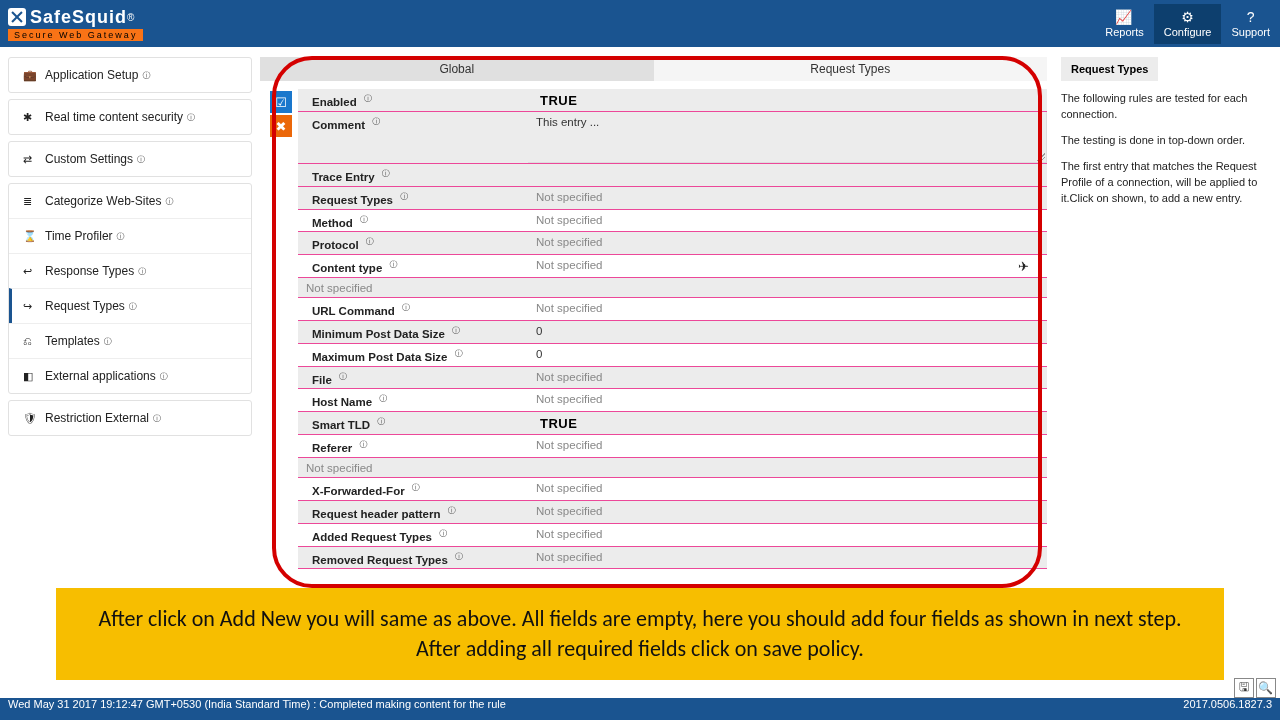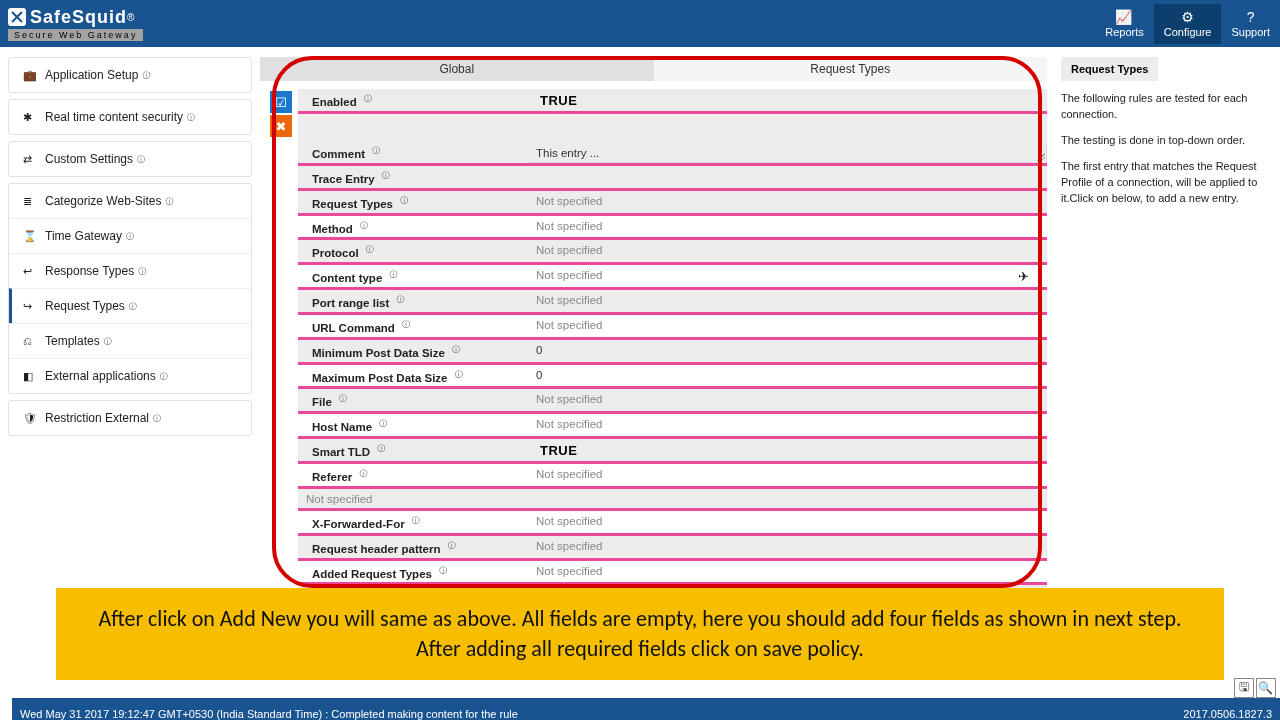--- a/index.html
+++ b/index.html
@@ -7,21 +7,21 @@
 
     
     .header { height: 47px; background: #1a5490; display: flex; align-items: center; padding: 0 0 0 8px; }
     .logo-block { display: flex; flex-direction: column; justify-content: space-between; }
     .logo-main { display: flex; align-items: center; color: #fff; }
     .logo-x { width: 18px; height: 18px; background:#fff; border-radius:3px; margin-right:4px; position:relative; display:inline-block; }
     .logo-x::before,.logo-x::after{content:'';position:absolute;width:14px;height:2px;background:#1a5490;top:8px;left:2px;}
     .logo-x::before{transform:rotate(45deg);} .logo-x::after{transform:rotate(-45deg);}
     .logo-name { font-size: 18px; font-weight: bold; letter-spacing: 1px; }
     .logo-reg { font-size: 10px; vertical-align: top; }
-    .logo-sub { background:#a3a3a3; color:#000; font-size:9px; letter-spacing:2px; padding:1px 6px; margin-top:1px; text-align:center; }
+    .logo-sub { background:#f97316; color:#000; font-size:9px; letter-spacing:2px; padding:1px 6px; margin-top:1px; text-align:center; }
     .header-spacer { flex:1; }
     .header-item { color:#fff; text-align:center; padding:6px 10px; font-size:11px; cursor:pointer; }
     .header-item.active { background:#0d3f6e; }
     .header-icon { display:block; font-size:14px; line-height:14px; margin-bottom:2px; }
 
     
     .workspace { display:flex; position:absolute; top:47px; left:0; right:0; bottom:38px; }
     .sidebar { width:260px; padding:10px 8px; }
     .side-card { border:1px solid #e1e1e1; border-radius:3px; margin-bottom:6px; background:#fff; }
     .side-item { padding:10px 14px; font-size:12px; color:#222; display:flex; align-items:center; cursor:pointer; border-top:1px solid #eee;}
@@ -36,44 +36,44 @@
     .center { flex:1; min-width:0; }
     .tabs { display:flex; margin-bottom:8px; }
     .tab { flex:1; text-align:center; font-size:12px; padding:5px 0; background:#e0e0e0; color:#333; cursor:pointer; }
     .tab.inactive { background:#f5f5f5; }
     .form-area { position:relative; }
     .action-col { width:26px; position:absolute; left:10px; top:0; }
     .act-btn { width:22px; height:22px; color:#fff; display:flex; align-items:center; justify-content:center; font-size:13px; margin:2px 0; cursor:pointer; }
     .act-check { background:#1a77cc; }
     .act-del { background:#eb6709; }
     .rows { margin-left:38px; }
-    .row { display:flex; border-bottom:3px solid #ec4899; font-size:11.5px; min-height:20px; }
+    .row { display:flex; border-bottom:1px solid #ec4899; font-size:11.5px; min-height:20px; }
     .row.shade { background:#ececec; }
     .row .label { width:230px; padding:4px 8px 3px 14px; color:#222; font-weight:bold; }
     .row .label .info-sup { font-weight:normal; }
     .row .value { flex:1; padding:4px 8px 3px 8px; color:#333; }
     .row .value.bold { font-weight:bold; font-size:13px; padding-left:12px; color:#000; letter-spacing:0.5px;}
     .row .value.placeholder { color:#888; }
     .paper-plane { position:absolute; right:18px; font-size:13px; color:#222; cursor:pointer; }
-    .comment-row { height:52px;align-items:flex-end; }
+    .comment-row { height:52px; }
     .comment-row .value { border-right:1px solid #ddd; border-bottom:1px solid #ddd; position:relative; }
     .resize-handle { position:absolute; right:1px; bottom:1px; width:8px; height:8px; background:linear-gradient(135deg, transparent 50%, #999 50%, #999 60%, transparent 60%, transparent 70%, #999 70%, #999 80%, transparent 80%); }
 
     
     .info-col { width:225px; padding:0 10px 0 14px; font-size:11px; }
     .info-title { background:#ececec; padding:6px 10px; font-weight:bold; display:inline-block; margin-bottom:10px; }
     .info-p { color:#222; margin-bottom:10px; line-height:1.45; }
 
     
     .red-outline { position:absolute; border:4px solid #d40000; border-radius:40px; pointer-events:none; top:56px; left:272px; width:770px; height:532px; }
     .annot-box { position:absolute; left:56px; top:588px; right:56px; height:92px; background:#f7be00; display:flex; align-items:center; justify-content:center; padding:8px 24px; }
     .annot-text { font-size:22px; color:#111; text-align:center; line-height:1.35; font-family: Calibri, Arial, sans-serif; }
 
     
-    .footer { position:absolute; bottom:0; left:12px; right:0; height:22px; background:#1a5490; color:#fff; font-size:11px; display:flex; align-items:flex-end; padding:0 8px; }
+    .footer { position:absolute; bottom:0; left:0; right:0; height:22px; background:#1a5490; color:#fff; font-size:11px; display:flex; align-items:flex-start; padding:0 8px; }
     .footer .spacer { flex:1; }
     .footer .build { font-size:11px; }
     .footer-tools { position:absolute; right:4px; bottom:22px; display:flex; }
     .ft-btn { width:20px; height:20px; border:1px solid #888; color:#333; display:flex; align-items:center; justify-content:center; font-size:12px; background:#fff; margin-left:2px; cursor:pointer;}
   </style>
 </head>
 <body>
 
 <div class="header">
   <div class="logo-block">
@@ -116,21 +116,21 @@
         </div>
       </div>
       <div class="side-card">
         <div class="side-item">
           <span class="side-icon">≣</span>
           <span>Categorize Web-Sites</span>
           <sup class="info-sup">ⓘ</sup>
         </div>
         <div class="side-item">
           <span class="side-icon">⌛</span>
-          <span>Time Gateway</span>
+          <span>Time Profiler</span>
           <sup class="info-sup">ⓘ</sup>
         </div>
         <div class="side-item">
           <span class="side-icon">↩</span>
           <span>Response Types</span>
           <sup class="info-sup">ⓘ</sup>
         </div>
         <div class="side-item active">
           <span class="side-icon">↪</span>
           <span>Request Types</span>
@@ -189,21 +189,20 @@
             </div>
             <div class="row shade">
               <div class="label">Protocol <sup class="info-sup">ⓘ</sup></div>
               <div class="value placeholder">Not specified</div>
             </div>
             <div class="row">
               <div class="label">Content type <sup class="info-sup">ⓘ</sup></div>
               <div class="value placeholder">Not specified<span class="paper-plane">✈</span></div>
             </div>
             <div class="row shade">
-              <div class="label">Port range list <sup class="info-sup">ⓘ</sup></div>
               <div class="value placeholder">Not specified</div>
             </div>
             <div class="row">
               <div class="label">URL Command <sup class="info-sup">ⓘ</sup></div>
               <div class="value placeholder">Not specified</div>
             </div>
             <div class="row shade">
               <div class="label">Minimum Post Data Size <sup class="info-sup">ⓘ</sup></div>
               <div class="value">0</div>
             </div>
@@ -248,21 +247,21 @@
             </div>
           </div>
       </div>
     </div>
 
     <div class="info-col">
       <div class="info-title">Request Types</div>
       <div id="info-paras">
           <div class="info-p">The following rules are tested for each connection.</div>
           <div class="info-p">The testing is done in top-down order.</div>
-          <div class="info-p">The first entry that matches the Request Profile of a connection, will be applied to it.Click on below, to add a new entry.</div>
+          <div class="info-p">The first entry that matches the Request Profile of a connection, will be applied to it.Click on shown, to add a new entry.</div>
         </div>
     </div>
   </div>
 </div>
 
 <div class="red-outline"></div>
 <div class="annot-box">
   <div class="annot-text">After click on Add New you will same as above. All fields are empty, here you should add four fields as shown in next step. After adding all required fields click on save policy.</div>
 </div>
 

